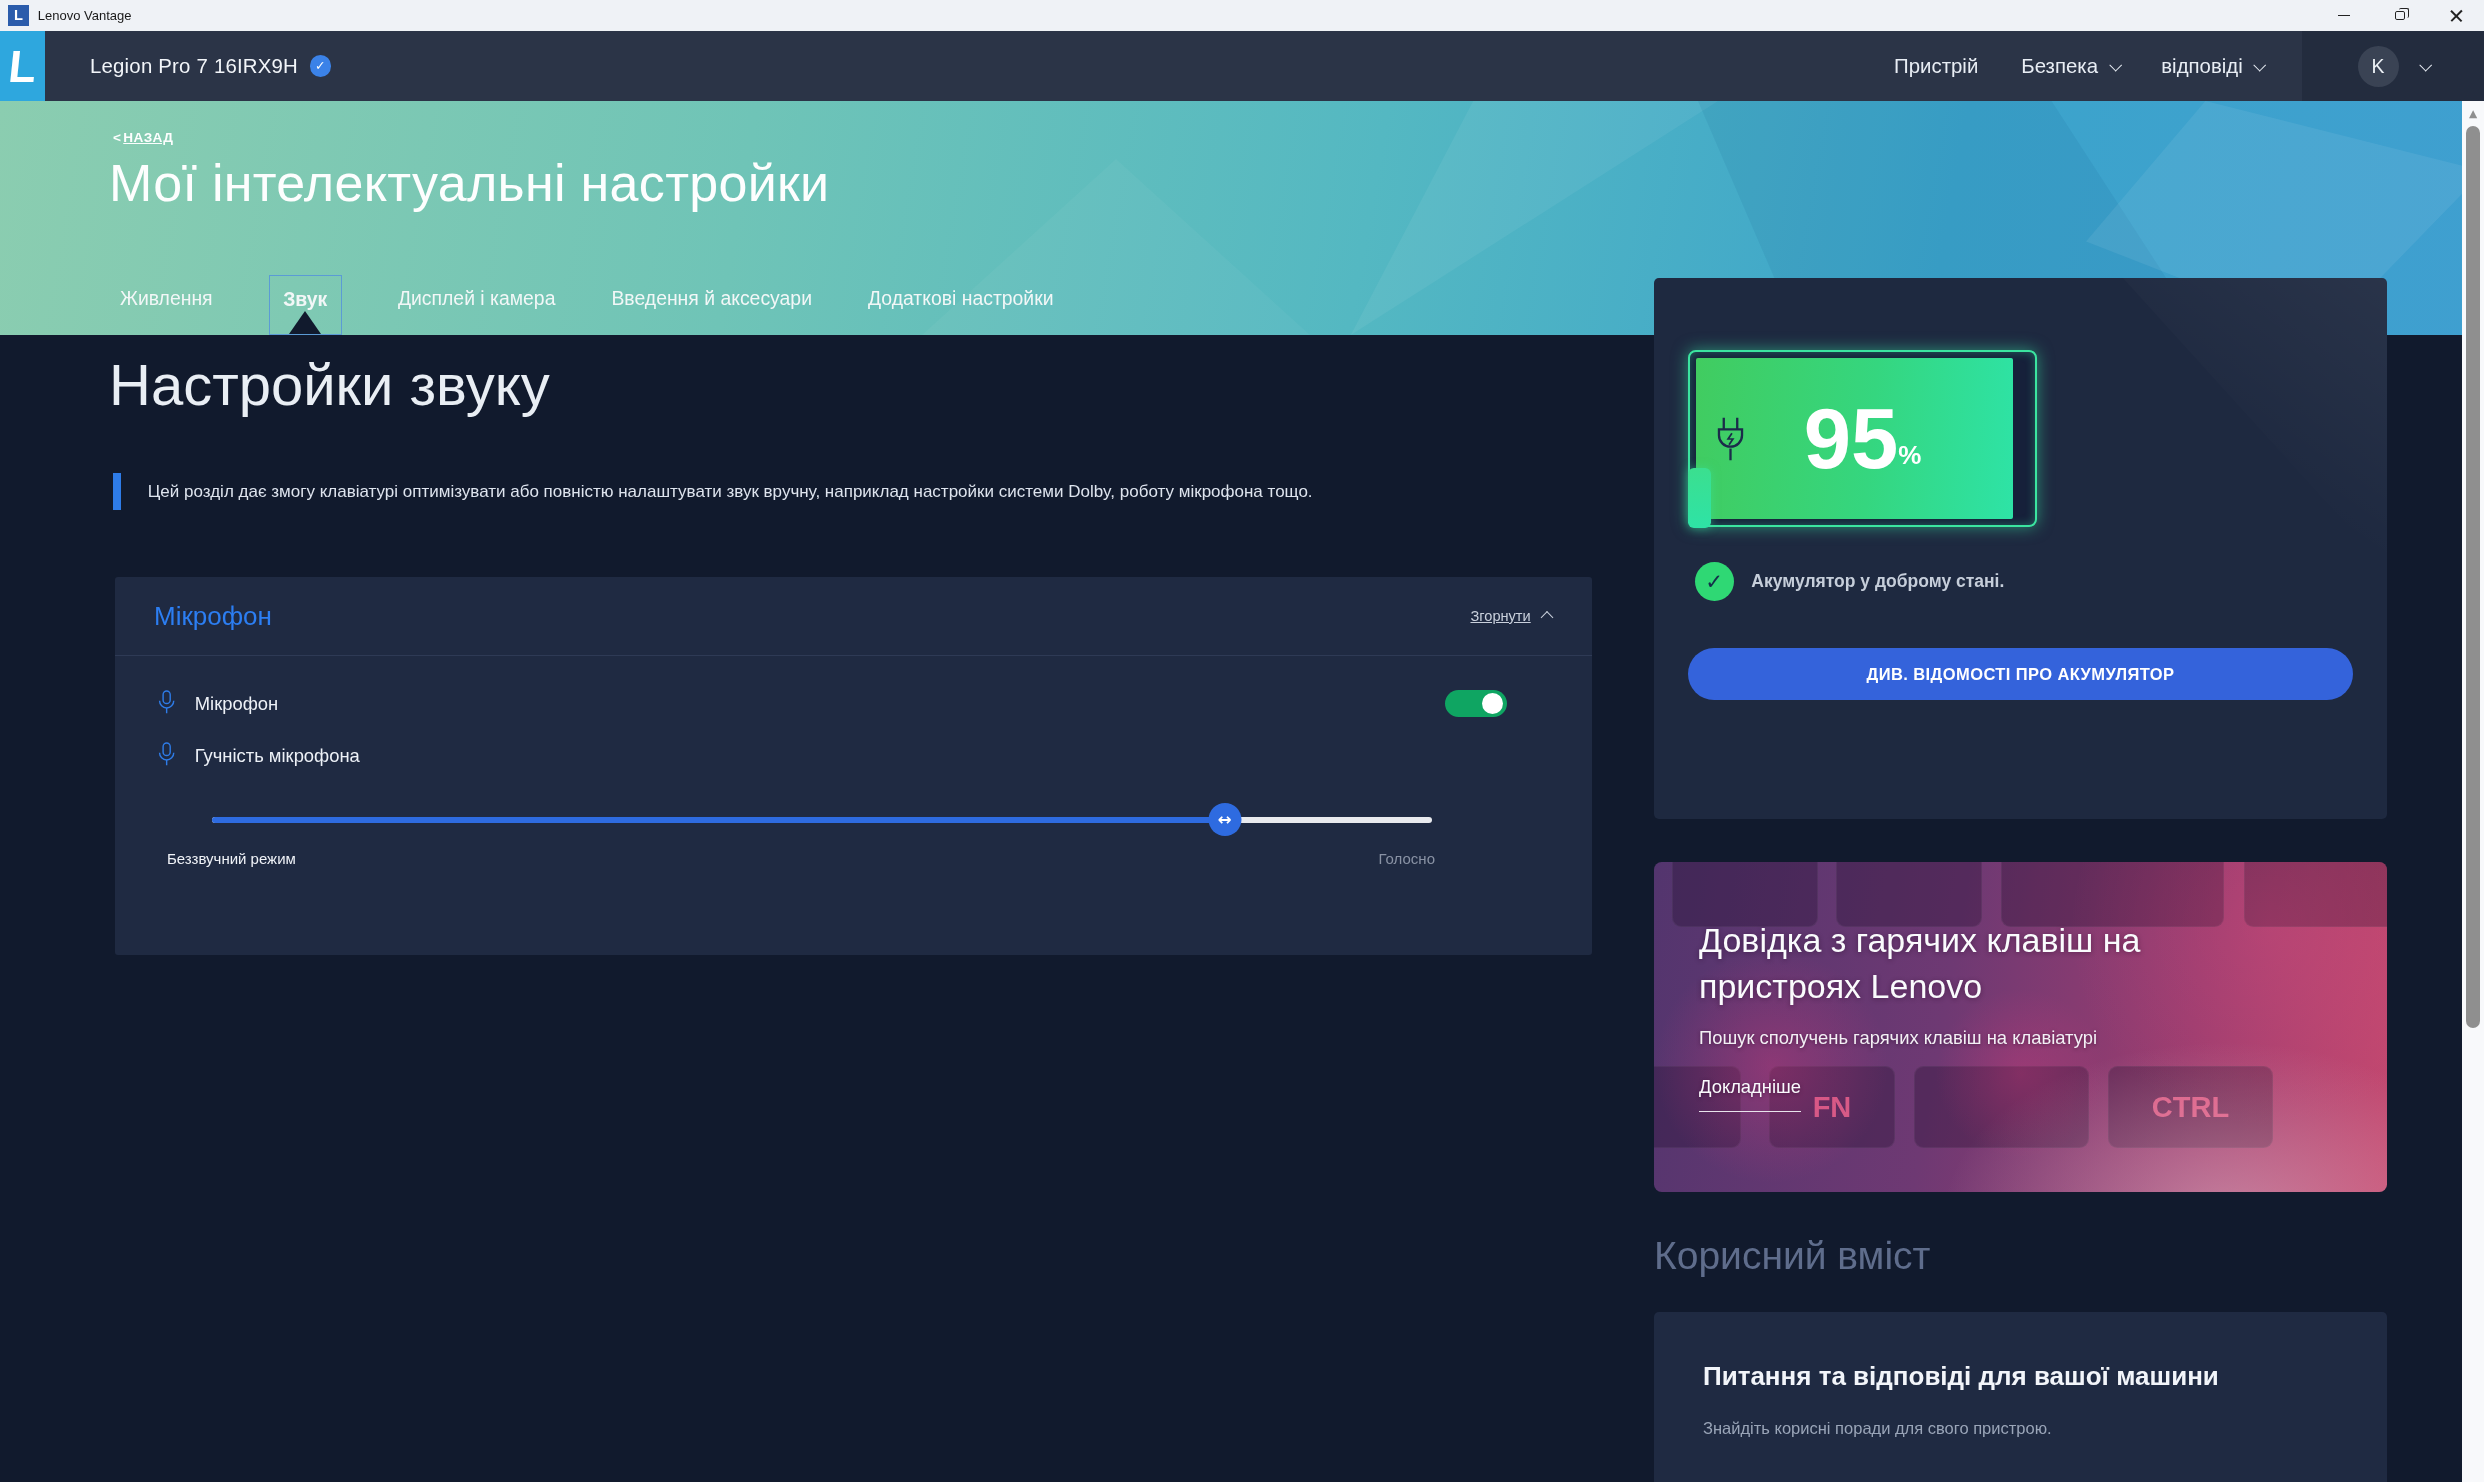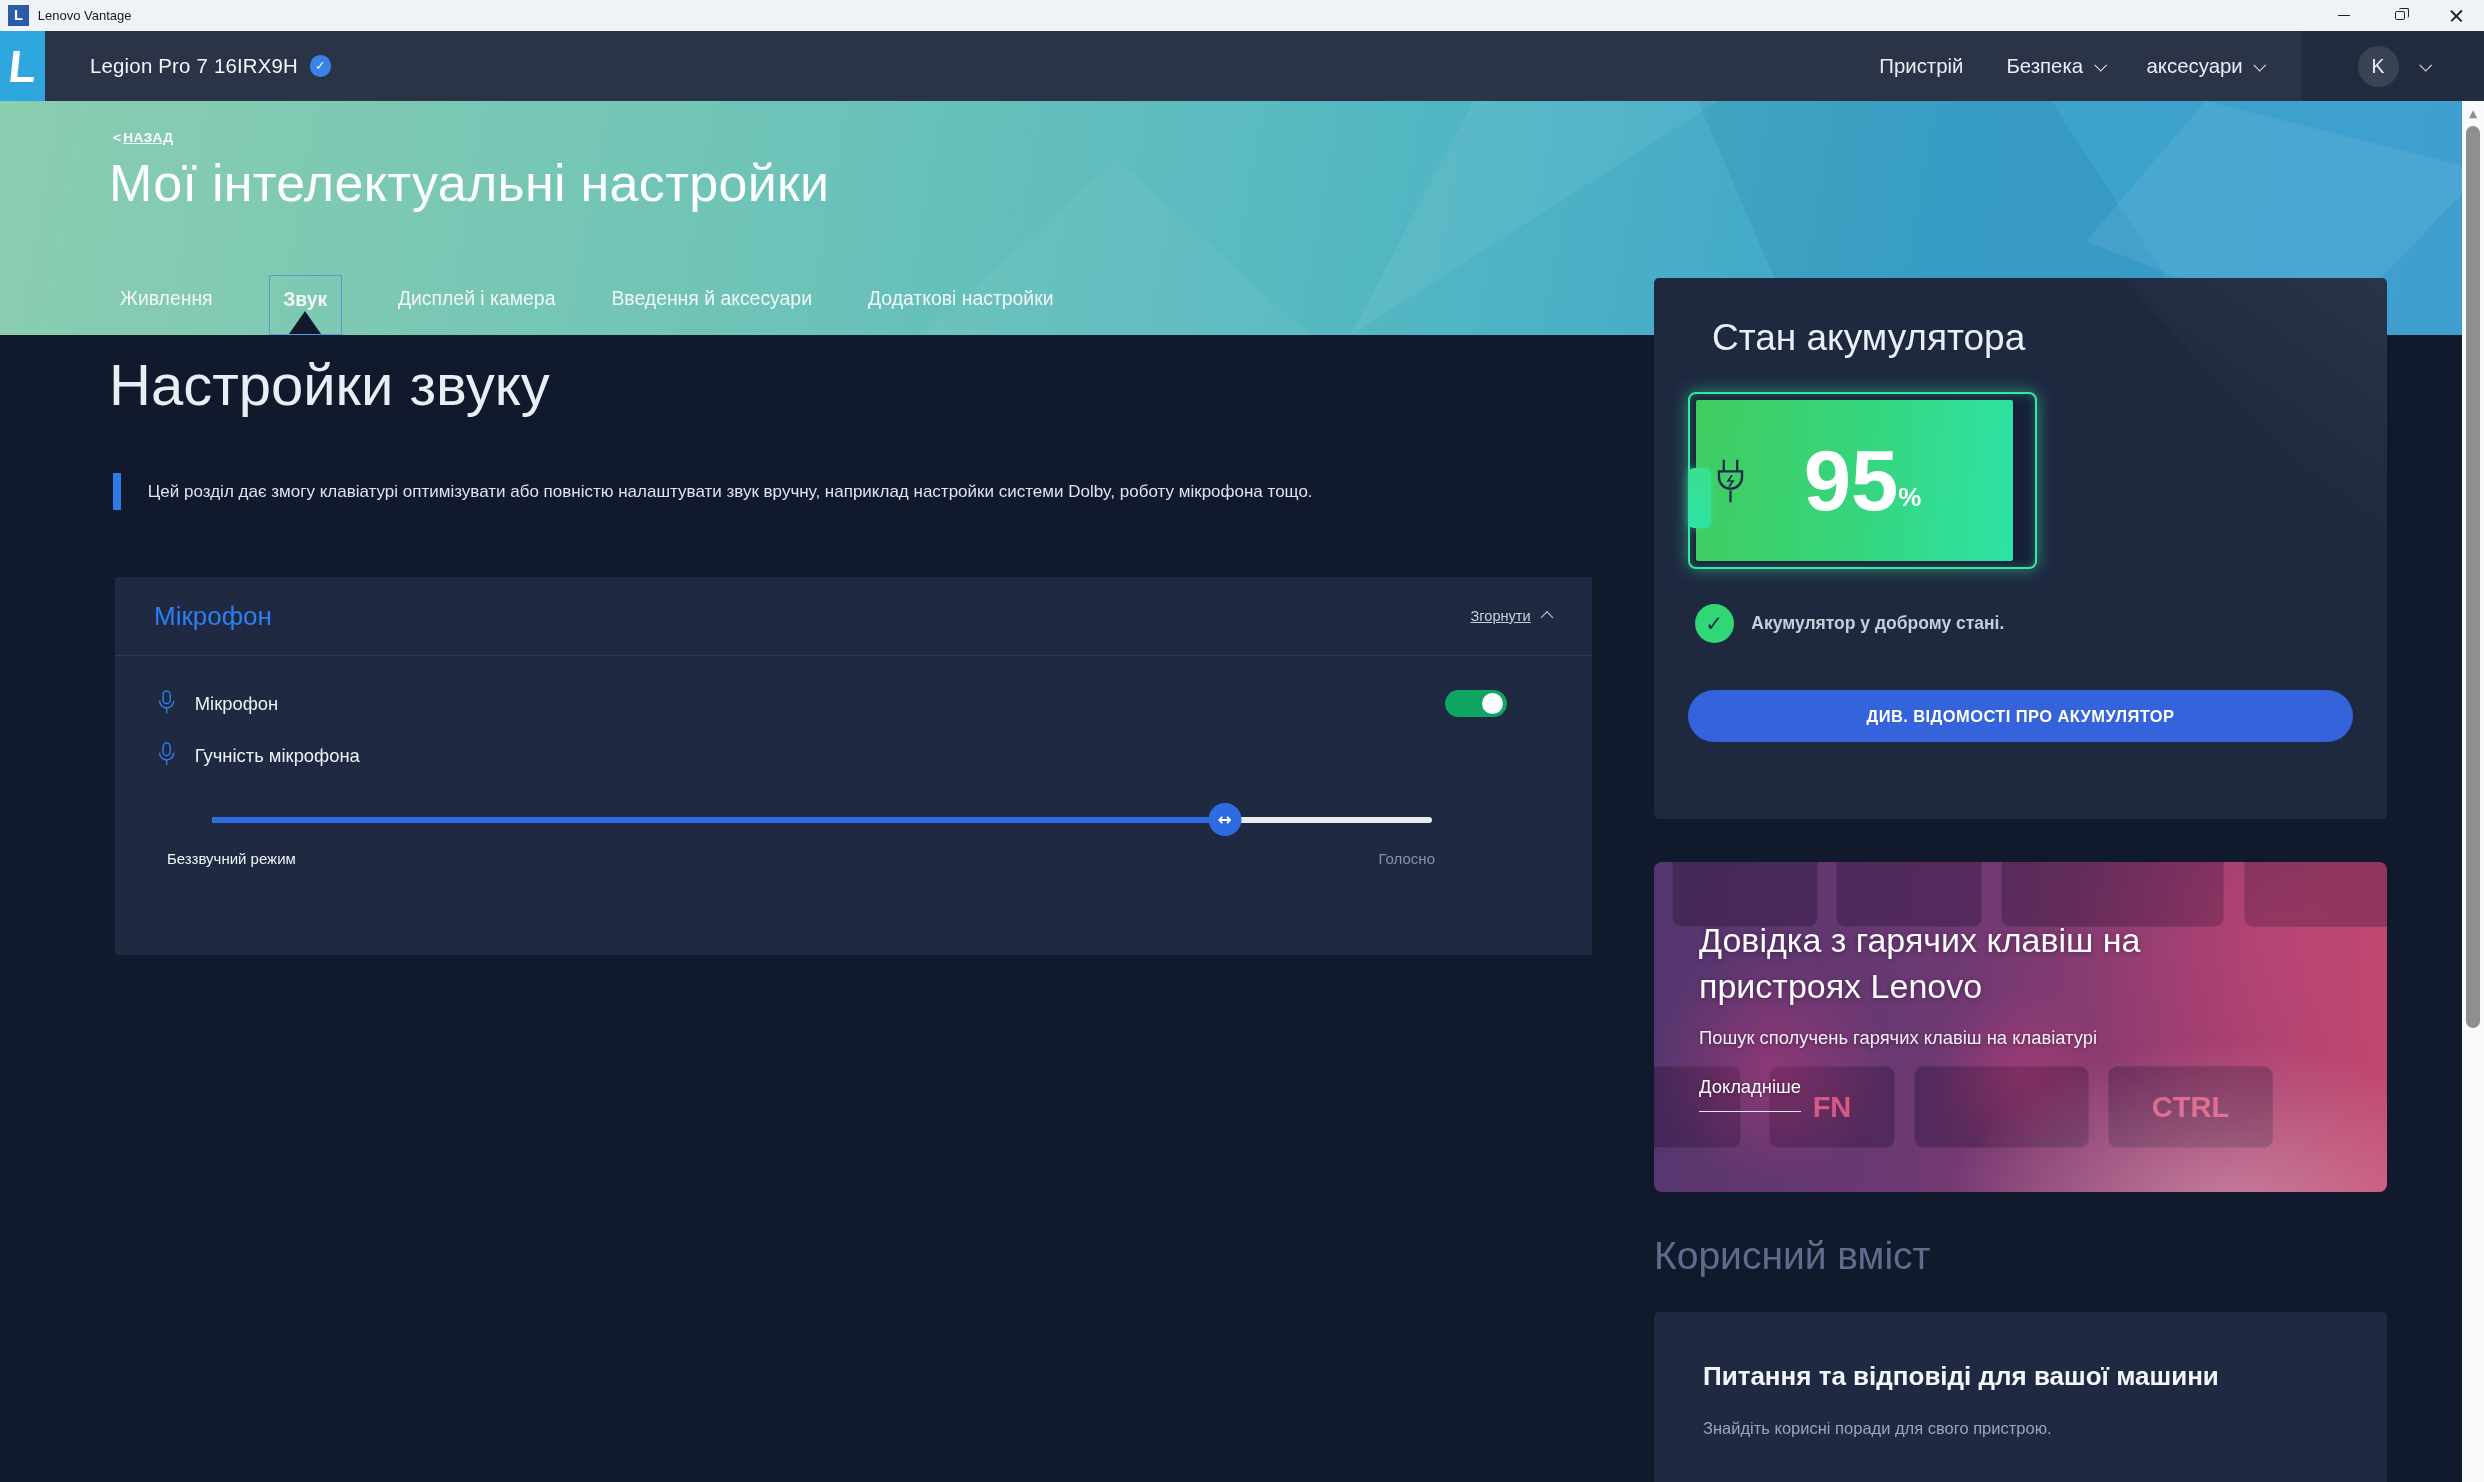--- a/index.html
+++ b/index.html
@@ -163,21 +163,21 @@
   </div>
   <div class="ah-nav">
     <div class="navitem">
       <span>Пристрій</span>
     </div>
     <div class="navitem">
       <span>Безпека</span>
         <span class="chev down"></span>
     </div>
     <div class="navitem">
-      <span>аксесуари</span>
+      <span>відповіді</span>
         <span class="chev down"></span>
     </div>
   </div>
   <div class="ah-user">
     <div class="avatar">K</div>
     <span class="chev down"></span>
   </div>
 </div>
 
 <div class="hero">
@@ -240,21 +240,20 @@
     </div>
   </div>
   <div class="slider-labels">
     <span class="minl">Беззвучний режим</span>
     <span class="maxl">Голосно</span>
   </div>
 </div>
 
 <div class="batcard">
   <div class="deco"></div>
-  <div class="bat-title">Стан акумулятора</div>
   <div class="battery-wrap">
     <div class="bat-shell">
       <div class="bat-fill" style="width: 95%;"></div>
     </div>
     <svg class="plug" width="43" height="50" viewBox="0 0 44 52" fill="none" stroke="#1B2B4A" stroke-width="2.4">
       <line x1="15" y1="4" x2="15" y2="16"></line>
       <line x1="29" y1="4" x2="29" y2="16"></line>
       <path d="M10 16 h24 v6 a12 12 0 0 1 -24 0 z"></path>
       <line x1="22" y1="36" x2="22" y2="48"></line>
       <path d="M23.5 20 l-4 6 h5 l-4 6" stroke-width="1.8"></path>

